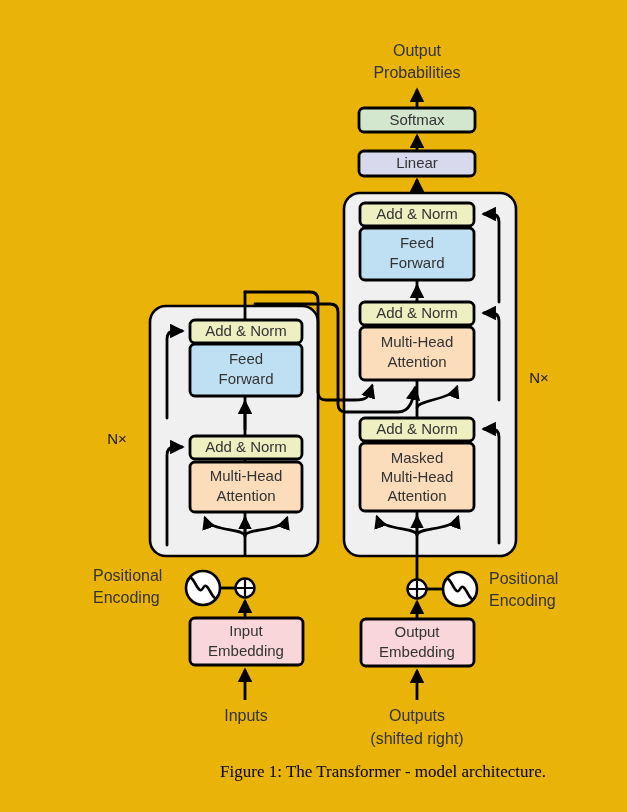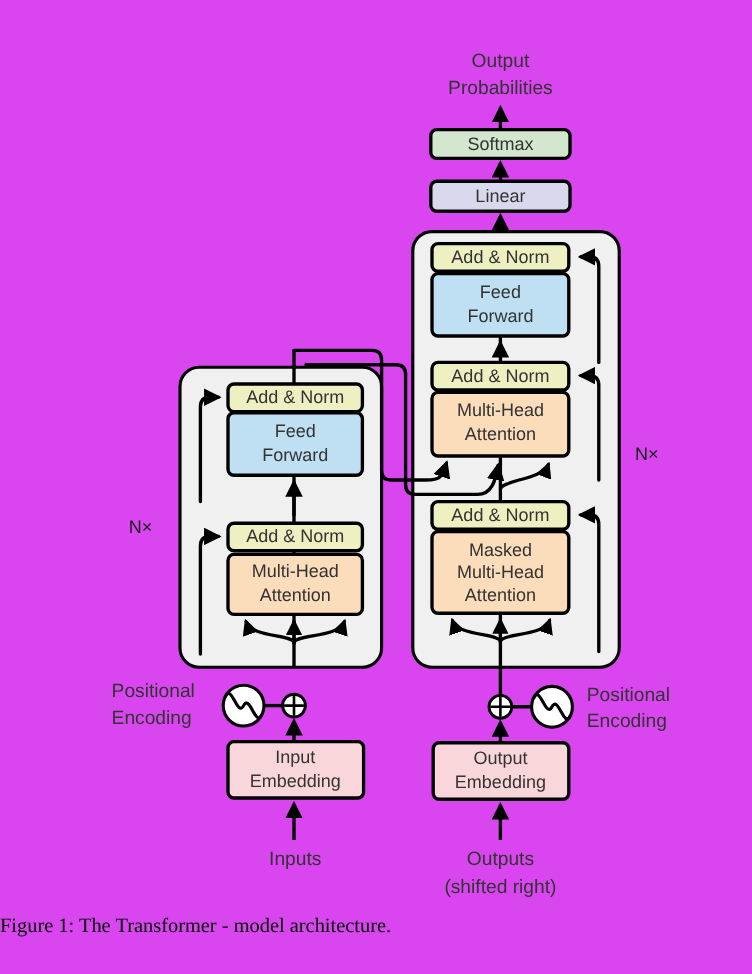--- a/index.html
+++ b/index.html
@@ -4,21 +4,21 @@
 <style>
   html, body {
     margin: 0;
     padding: 0;
     background: #ffffff;
   }
   #page {
     position: relative;
     width: 627px;
     height: 812px;
-    background: #d946ef;
+    background: #eab308;
     overflow: hidden;
     font-family: "Liberation Sans", sans-serif;
   }
   svg#diagram {
     position: absolute;
     left: 0;
     top: 0;
     width: 627px;
     height: 812px;
     display: block;
@@ -48,21 +48,21 @@
     font-size: 15px;
     fill: #1a1a1a;
     text-anchor: middle;
     dominant-baseline: middle;
   }
   .caption {
     position: absolute;
     left: 0;
     top: 762px;
     width: 546px;
-    text-align: left;
+    text-align: right;
     font-family: "Liberation Serif", serif;
     font-size: 17px;
     color: #000000;
   }
   .stroke-main { stroke: #000000; fill: none; }
   .outer-box { fill: #f0f0f0; stroke: #000000; stroke-width: 2.6; }
 </style>
 </head>
 <body>
 

